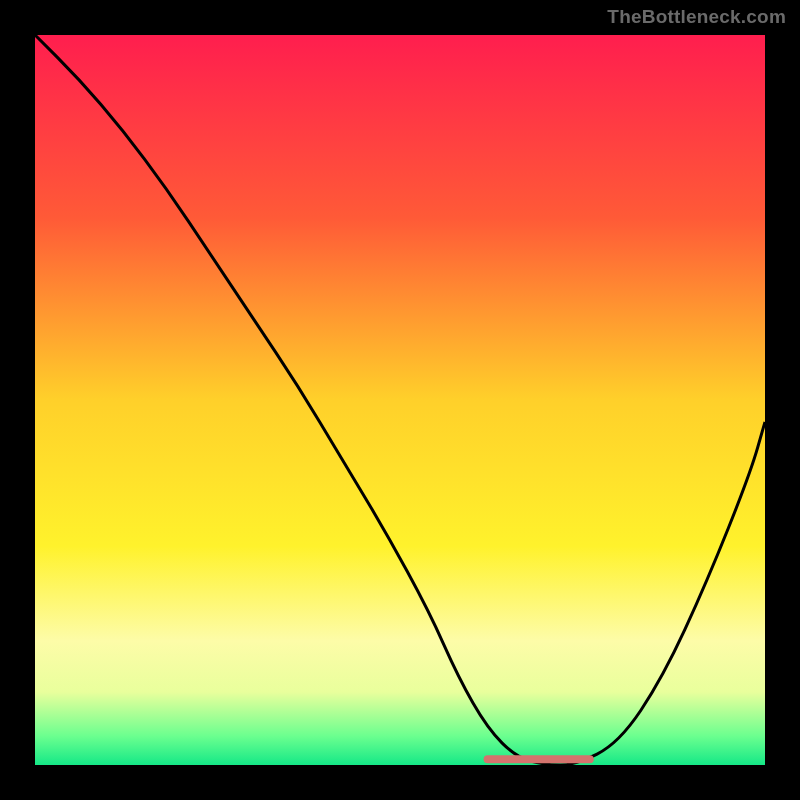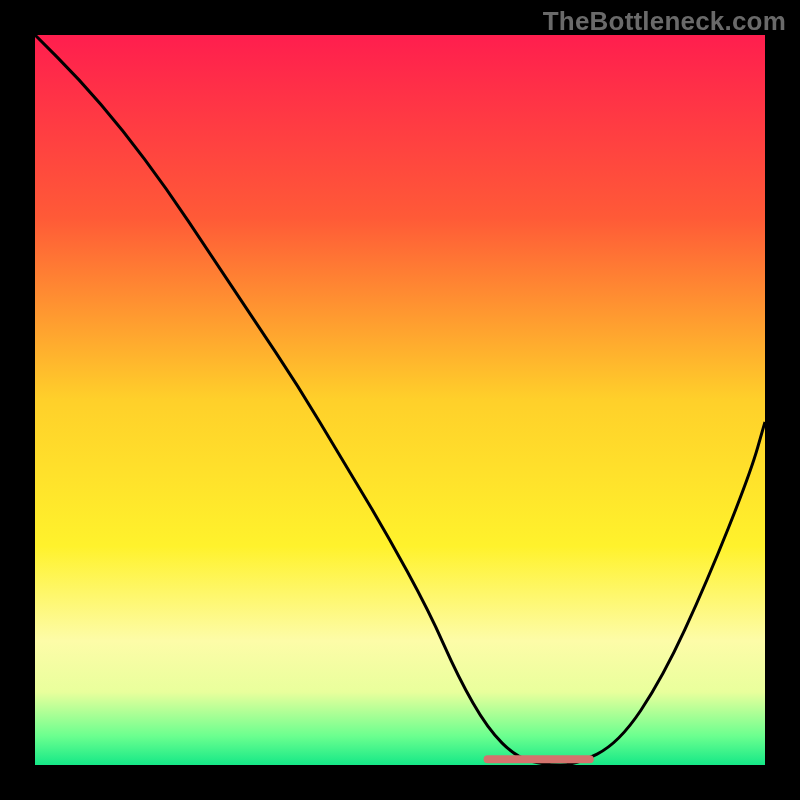--- a/index.html
+++ b/index.html
@@ -14,21 +14,21 @@
   .frame {
     position: relative;
     width: 800px;
     height: 800px;
   }
   .watermark {
     position: absolute;
     top: 6px;
     right: 14px;
     color: #6a6a6a;
-    font-size: 26px;
+    font-size: 19px;
     font-weight: 600;
     letter-spacing: 0.2px;
   }
   .plot-wrap {
     position: absolute;
     left: 35px;
     top: 35px;
     width: 730px;
     height: 730px;
   }

